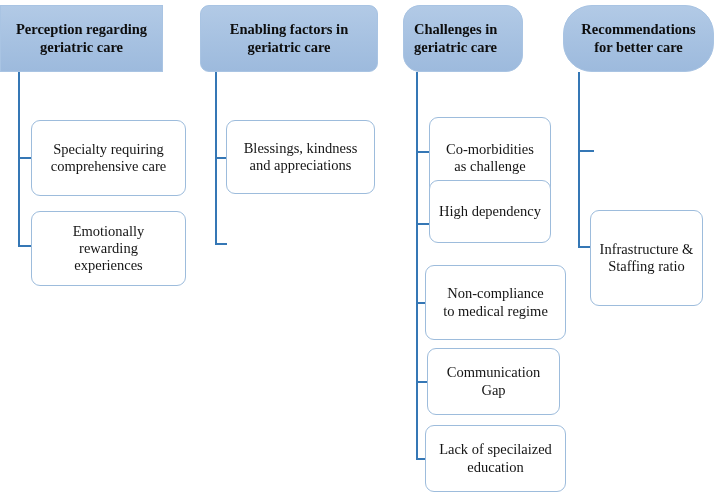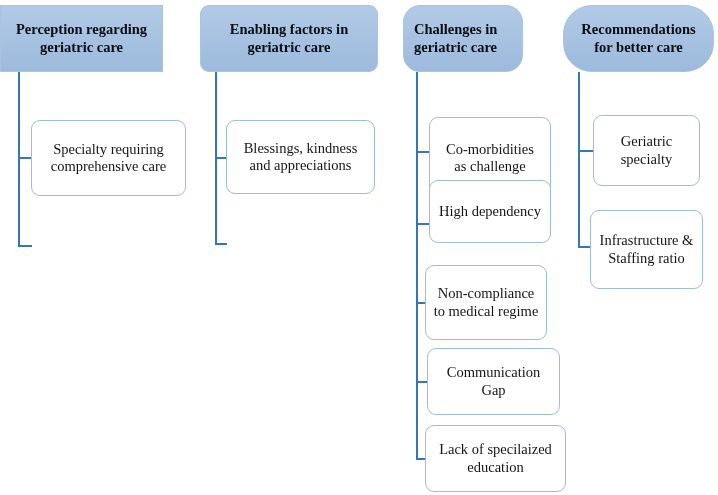--- a/index.html
+++ b/index.html
@@ -82,20 +82,25 @@
 geriatric care</span>
   </div>
   <div class="trunk" style="left:18px; top:72px; height:174px;"></div>
   <div class="stub" style="left:18px; top:157px; width:14px;"></div>
   <div class="stub" style="left:18px; top:245px; width:14px;"></div>
 
   <div class="child-box" style="left:31px; top:120px; width:155px; height:76px;">
     <span class="ctext">Specialty requiring
 comprehensive care</span>
   </div>
+  <div class="child-box" style="left:31px; top:211px; width:155px; height:75px;">
+    <span class="ctext">Emotionally
+rewarding
+experiences</span>
+  </div>
 
   <div class="header-box" style="left:200px; top:5px; width:178px; height:67px;">
     <span class="htext">Enabling factors  in
 geriatric care</span>
   </div>
   <div class="trunk" style="left:215px; top:72px; height:172px;"></div>
   <div class="stub" style="left:215px; top:157px; width:12px;"></div>
   <div class="stub" style="left:215px; top:243px; width:12px;"></div>
 
   <div class="child-box" style="left:226px; top:120px; width:149px; height:74px;">
@@ -114,43 +119,39 @@
   <div class="stub" style="left:416px; top:381px; width:13px;"></div>
   <div class="stub" style="left:416px; top:458px; width:13px;"></div>
 
   <div class="child-box" style="left:429px; top:117px; width:122px; height:82px;">
     <span class="ctext">Co-morbidities
 as challenge</span>
   </div>
   <div class="child-box" style="left:429px; top:180px; width:122px; height:63px;">
     <span class="ctext">High dependency</span>
   </div>
-  <div class="child-box" style="left:425px; top:265px; width:122px; height:75px;">
+  <div class="child-box" style="left:425px; top:265px; width:141px; height:75px;">
     <span class="ctext">Non-compliance
 to medical regime</span>
   </div>
   <div class="child-box" style="left:427px; top:348px; width:133px; height:67px;">
     <span class="ctext">Communication
 Gap</span>
   </div>
   <div class="child-box" style="left:425px; top:425px; width:141px; height:67px;">
     <span class="ctext">Lack of specilaized
 education</span>
   </div>
 
   <div class="header-box" style="left:563px; top:5px; width:151px; height:67px;border-radius:29px;">
     <span class="htext">Recommendations
 for better care</span>
   </div>
   <div class="trunk" style="left:578px; top:72px; height:175px;"></div>
   <div class="stub" style="left:578px; top:150px; width:16px;"></div>
   <div class="stub" style="left:578px; top:246px; width:16px;"></div>
 
-  <div class="child-box" style="left:593px; top:115px; width:107px; height:71px;">
-    <span class="ctext">Geriatric
-specialty</span>
-  </div>
-  <div class="child-box" style="left:590px; top:210px; width:113px; height:79px;">
+  <div class="child-box" style="left:590px; top:210px; width:113px; height:96px;">
     <span class="ctext">Infrastructure &amp;
 Staffing ratio</span>
   </div>
 
 </div>
 
 </body></html>

